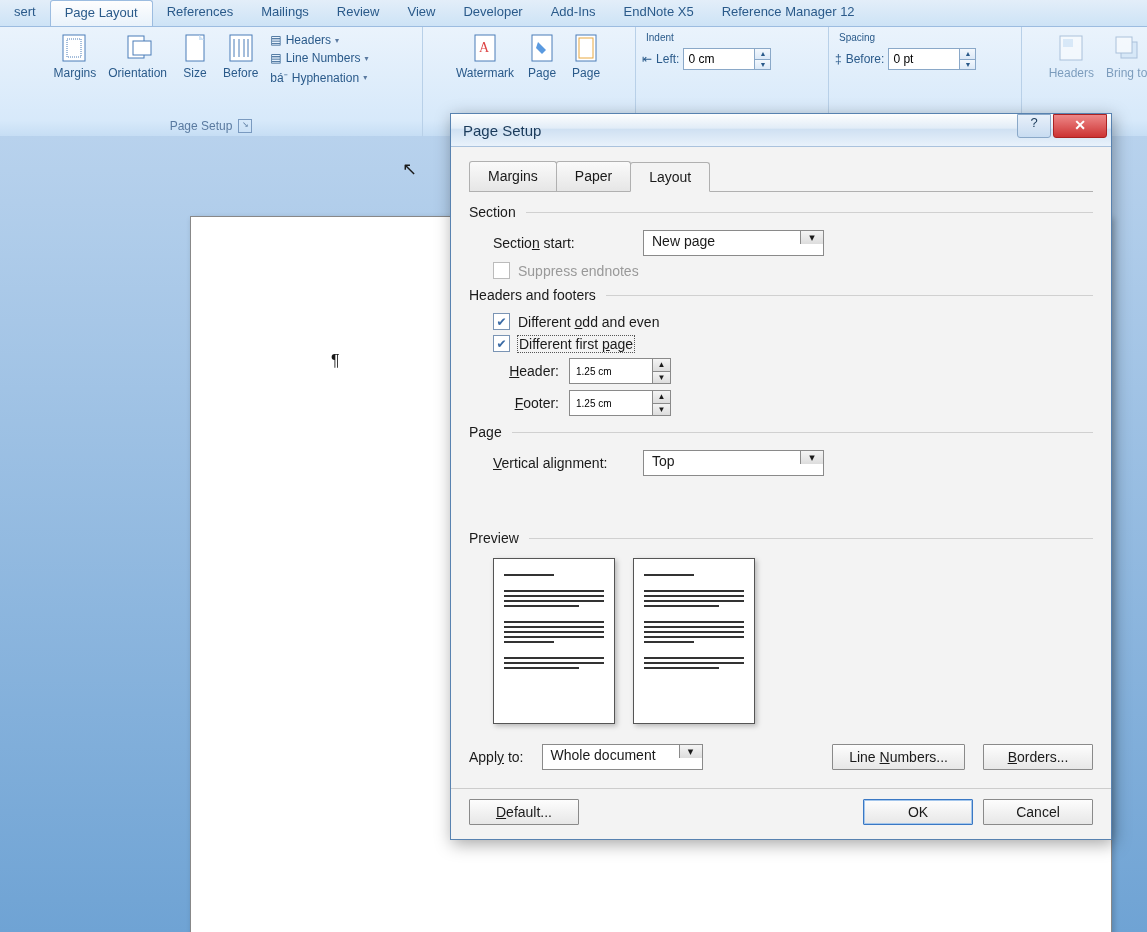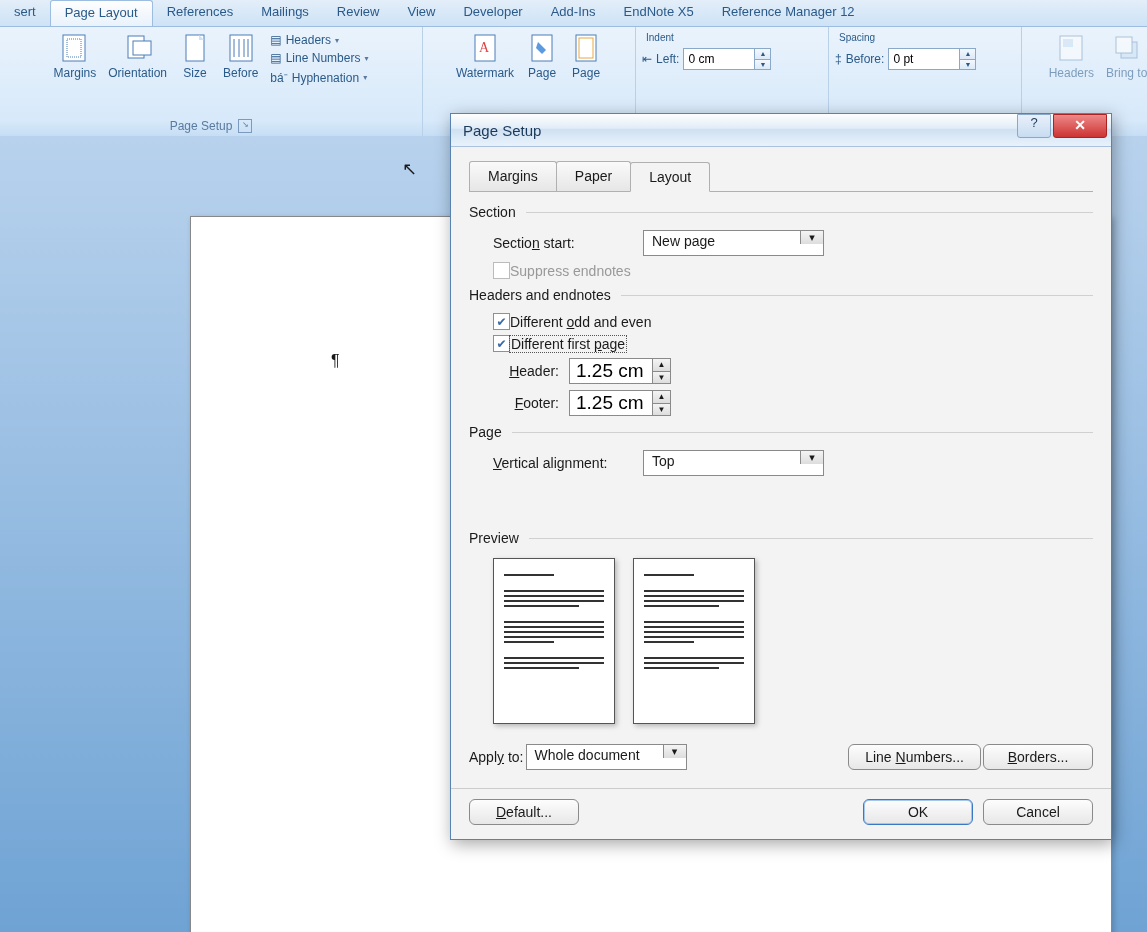--- a/index.html
+++ b/index.html
@@ -38,38 +38,38 @@
 .dtab.active{background:#f3f3f3;border-bottom:1px solid #f3f3f3;position:relative;top:1px;}
 .group-hdr{display:flex;align-items:center;margin:8px 0 10px;}
 .group-hdr .gt{margin-right:10px;}
 .group-hdr .line{flex:1;height:1px;background:#d0d0d0;}
 .frow{display:flex;align-items:center;margin:6px 0 6px 24px;}
 .lbl{width:150px;}
 .combo{display:inline-flex;border:1px solid #8a8a8a;background:#fff;height:24px;align-items:flex-start;}
 .combo span{padding:2px 8px;min-width:140px;display:inline-block;}
 .combo .cbtn{width:22px;background:linear-gradient(#f4f4f4,#ddd);border-left:1px solid #8a8a8a;display:flex;align-items:center;justify-content:center;cursor:pointer;}
 .combo .cbtn::after{content:"▾";font-size:11px;}
-.chk{display:flex;align-items:center;margin:5px 0 5px 24px;}
+.chk{display:flex;align-items:center;gap:8px;margin:5px 0 5px 24px;}
 .chk .box{width:15px;height:15px;border:1px solid #7a94b4;background:#fff;display:flex;align-items:center;justify-content:center;font-size:12px;color:#3a6aa4;}
 .chk.disabled{color:#999;}
 .chk.disabled .box{border-color:#bbb;}
 .nspin{display:inline-flex;border:1px solid #8a8a8a;background:#fff;height:24px;}
-.nspin input{border:none;width:70px;padding:0 6px;font-size:19px;outline:none;}
+.nspin input{border:none;width:70px;padding:0 6px;font-size:10px;outline:none;}
 .nspin .sps{width:18px;display:flex;flex-direction:column;}
 .nspin .s{flex:1;background:linear-gradient(#f4f4f4,#ddd);border-left:1px solid #8a8a8a;font-size:8px;text-align:center;line-height:11px;cursor:pointer;}
 .nspin .s:first-child{border-bottom:1px solid #8a8a8a;}
 .preview-pages{display:flex;gap:18px;margin:12px 0 20px 24px;}
 .pv{width:100px;height:140px;background:#fff;border:1px solid #555;box-shadow:2px 2px 5px rgba(0,0,0,.25);padding:12px 10px;}
 .pv .ln{height:2px;background:#333;margin:3px 0;}
 .pv .ln.short{width:50%;}
 .pv .ln.med{width:75%;}
 .pv .gap{height:8px;}
 .dlg-foot{display:flex;align-items:center;padding:10px 18px 14px;gap:10px;}
 .dlg-foot .spacer{flex:1;}
-.btn{padding:4px 16px;border:1px solid #8a8a8a;background:linear-gradient(#fdfdfd,#e7e7e7);border-radius:6px;cursor:pointer;min-width:76px;text-align:center;}
+.btn{padding:4px 16px;border:1px solid #8a8a8a;background:linear-gradient(#fdfdfd,#e7e7e7);border-radius:1px;cursor:pointer;min-width:76px;text-align:center;}
 .btn.primary{border:1px solid #3a78c4;box-shadow:0 0 0 1px #a3c6ec inset;}
 .underline-letter{text-decoration:underline;}
 .cursor{position:absolute;left:402px;top:158px;font-size:18px;pointer-events:none;}
 svg{display:block;}
 </style>
 </head>
 <body>
 
 <div class="tabs">
   <div class="tab">sert</div>
@@ -277,21 +277,21 @@
           <span>New page</span>
           <div class="cbtn"></div>
         </div>
     </div>
     <div class="chk disabled">
       <div class="box"></div>
         <span>Suppress endnotes</span>
     </div>
 
     <div class="group-hdr">
-        <span class="gt">Headers and endnotes</span>
+        <span class="gt">Headers and footers</span>
         <div class="line"></div>
       </div>
     <div class="chk">
       <div class="box">✔</div>
         <span>Different <span class="underline-letter">o</span>dd and even</span>
     </div>
     <div class="chk">
       <div class="box">✔</div>
         <span style="outline:1px dotted #555;padding:0 1px">Different first <span class="underline-letter">p</span>age</span>
     </div>
@@ -370,21 +370,21 @@
           <div class="ln"></div>
           <div class="ln"></div>
           <div class="ln short"></div>
           <div class="gap"></div>
         <div class="ln"></div>
           <div class="ln"></div>
           <div class="ln med"></div>
       </div>
     </div>
 
-    <div style="display:flex;align-items:center;gap:2px">
+    <div style="display:flex;align-items:center;gap:18px">
       <span>Appl<span class="underline-letter">y</span> to:</span>
       <div class="combo">
           <span style="min-width:120px">Whole document</span>
           <div class="cbtn"></div>
         </div>
       <div style="flex:1"></div>
       <div class="btn">Line <span class="underline-letter">N</span>umbers...</div>
       <div class="btn"><span class="underline-letter">B</span>orders...</div>
     </div>
   </div>

